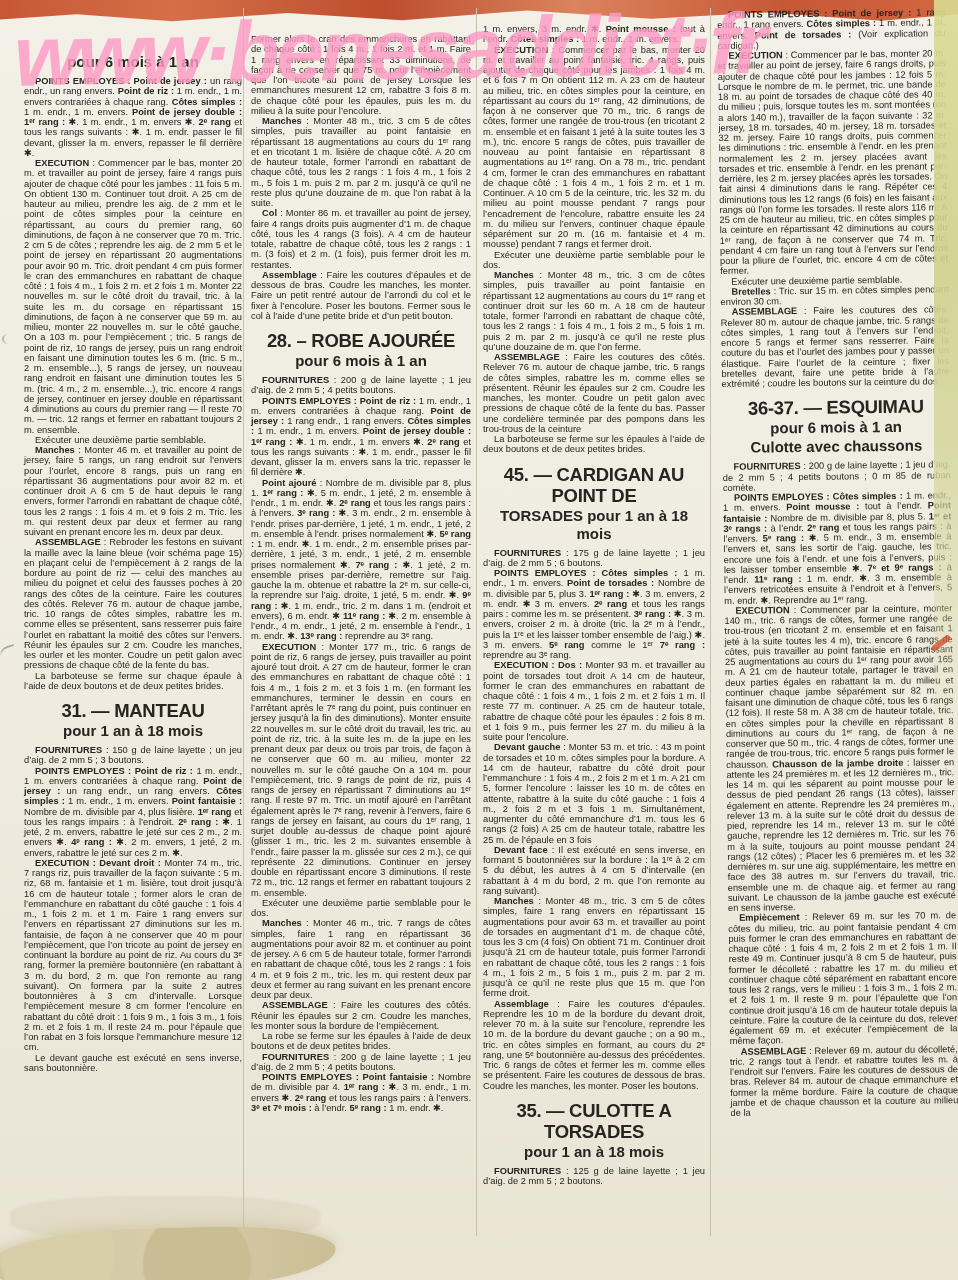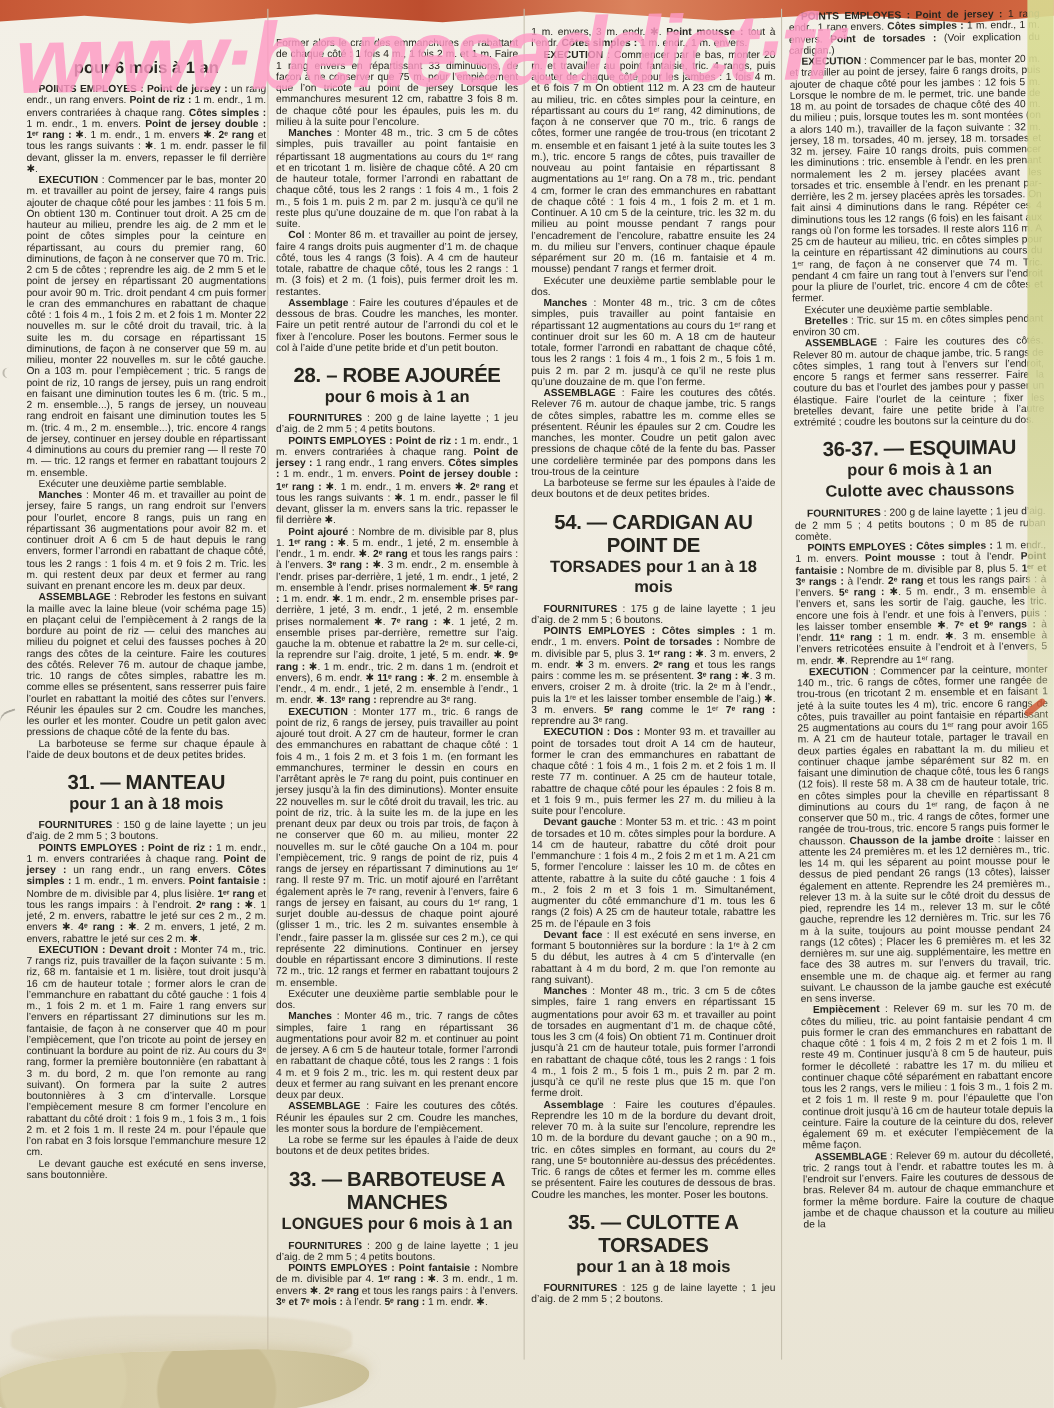--- a/index.html
+++ b/index.html
@@ -111,36 +111,32 @@
       <div class="h-sub">pour 6 mois à 1 an</div>
     </div>
     <p class="para"><b>FOURNITURES</b> : 200 g de laine layette ; 1 jeu d’aig. de 2 mm 5 ; 4 petits boutons.</p>
     <p class="para"><b>POINTS EMPLOYES : Point de riz :</b> 1 m. endr., 1 m. envers contrariées à chaque rang. <b>Point de jersey :</b> 1 rang endr., 1 rang envers. <b>Côtes simples :</b> 1 m. endr., 1 m. envers. <b>Point de jersey double : 1ᵉʳ rang :</b> ✱. 1 m. endr., 1 m. envers ✱. <b>2ᵉ rang</b> et tous les rangs suivants : ✱. 1 m. endr., passer le fil devant, glisser la m. envers sans la tric. repasser le fil derrière ✱.</p>
     <p class="para"><b>Point ajouré</b> : Nombre de m. divisible par 8, plus 1. <b>1ᵉʳ rang :</b> ✱. 5 m. endr., 1 jeté, 2 m. ensemble à l’endr., 1 m. endr. ✱. <b>2ᵉ rang</b> et tous les rangs pairs : à l’envers. <b>3ᵉ rang :</b> ✱. 3 m. endr., 2 m. ensemble à l’endr. prises par-derrière, 1 jeté, 1 m. endr., 1 jeté, 2 m. ensemble à l’endr. prises normalement ✱. <b>5ᵉ rang :</b> 1 m. endr. ✱. 1 m. endr., 2 m. ensemble prises par-derrière, 1 jeté, 3 m. endr., 1 jeté, 2 m. ensemble prises normalement ✱. <b>7ᵉ rang :</b> ✱. 1 jeté, 2 m. ensemble prises par-derrière, remettre sur l’aig. gauche la m. obtenue et rabattre la 2ᵉ m. sur celle-ci, la reprendre sur l’aig. droite, 1 jeté, 5 m. endr. ✱. <b>9ᵉ rang :</b> ✱. 1 m. endr., tric. 2 m. dans 1 m. (endroit et envers), 6 m. endr. ✱ <b>11ᵉ rang :</b> ✱. 2 m. ensemble à l’endr., 4 m. endr., 1 jeté, 2 m. ensemble à l’endr., 1 m. endr. ✱. <b>13ᵉ rang :</b> reprendre au 3ᵉ rang.</p>
     <p class="para"><b>EXECUTION</b> : Monter 177 m., tric. 6 rangs de point de riz, 6 rangs de jersey, puis travailler au point ajouré tout droit. A 27 cm de hauteur, former le cran des emmanchures en rabattant de chaque côté : 1 fois 4 m., 1 fois 2 m. et 3 fois 1 m. (en formant les emmanchures, terminer le dessin en cours en l’arrêtant après le 7ᵉ rang du point, puis continuer en jersey jusqu’à la fin des diminutions). Monter ensuite 22 nouvelles m. sur le côté droit du travail, les tric. au point de riz, tric. à la suite les m. de la jupe en les prenant deux par deux ou trois par trois, de façon à ne conserver que 60 m. au milieu, monter 22 nouvelles m. sur le côté gauche On a 104 m. pour l’empiècement, tric. 9 rangs de point de riz, puis 4 rangs de jersey en répartissant 7 diminutions au 1ᵉʳ rang. Il reste 97 m. Tric. un motif ajouré en l’arrêtant également après le 7ᵉ rang, revenir à l’envers, faire 6 rangs de jersey en faisant, au cours du 1ᵉʳ rang, 1 surjet double au-dessus de chaque point ajouré (glisser 1 m., tric. les 2 m. suivantes ensemble à l’endr., faire passer la m. glissée sur ces 2 m.), ce qui représente 22 diminutions. Continuer en jersey double en répartissant encore 3 diminutions. Il reste 72 m., tric. 12 rangs et fermer en rabattant toujours 2 m. ensemble.</p>
     <p class="para">Exécuter une deuxième partie semblable pour le dos.</p>
     <p class="para"><b>Manches</b> : Monter 46 m., tric. 7 rangs de côtes simples, faire 1 rang en répartissant 36 augmentations pour avoir 82 m. et continuer au point de jersey. A 6 cm 5 de hauteur totale, former l’arrondi en rabattant de chaque côté, tous les 2 rangs : 1 fois 4 m. et 9 fois 2 m., tric. les m. qui restent deux par deux et fermer au rang suivant en les prenant encore deux par deux.</p>
     <p class="para"><b>ASSEMBLAGE</b> : Faire les coutures des côtés. Réunir les épaules sur 2 cm. Coudre les manches, les monter sous la bordure de l’empiècement.</p>
     <p class="para">La robe se ferme sur les épaules à l’aide de deux boutons et de deux petites brides.</p>
-    <div class="heading">
-      <div class="h-main">33. — BARBOTEUSE A MANCHES</div>
-      <div class="h-sub">LONGUES pour 6 mois à 1 an</div>
-    </div>
     <p class="para"><b>FOURNITURES</b> : 200 g de laine layette ; 1 jeu d’aig. de 2 mm 5 ; 4 petits boutons.</p>
     <p class="para"><b>POINTS EMPLOYES : Point fantaisie :</b> Nombre de m. divisible par 4. <b>1ᵉʳ rang :</b> ✱. 3 m. endr., 1 m. envers ✱. <b>2ᵉ rang</b> et tous les rangs pairs : à l’envers. <b>3ᵉ et 7ᵉ mois :</b> à l’endr. <b>5ᵉ rang :</b> 1 m. endr. ✱.</p>
   </div>
 <div class="column col-3">
     <p class="para no-indent">1 m. envers, 3 m. endr. ✱. <b>Point mousse :</b> tout à l’endr. <b>Côtes simples :</b> 1 m. endr., 1 m. envers.</p>
     <p class="para"><b>EXECUTION</b> : Commencer par le bas, monter 20 m. et travailler au point fantaisie, tric. 4 rangs, puis ajouter de chaque côté pour les jambes : 1 fois 4 m. et 6 fois 7 m On obtient 112 m. A 23 cm de hauteur au milieu, tric. en côtes simples pour la ceinture, en répartissant au cours du 1ᵉʳ rang, 42 diminutions, de façon à ne conserver que 70 m., tric. 6 rangs de côtes, former une rangée de trou-trous (en tricotant 2 m. ensemble et en faisant 1 jeté à la suite toutes les 3 m.), tric. encore 5 rangs de côtes, puis travailler de nouveau au point fantaisie en répartissant 8 augmentations au 1ᵉʳ rang. On a 78 m., tric. pendant 4 cm, former le cran des emmanchures en rabattant de chaque côté : 1 fois 4 m., 1 fois 2 m. et 1 m. Continuer. A 10 cm 5 de la ceinture, tric. les 32 m. du milieu au point mousse pendant 7 rangs pour l’encadrement de l’encolure, rabattre ensuite les 24 m. du milieu sur l’envers, continuer chaque épaule séparément sur 20 m. (16 m. fantaisie et 4 m. mousse) pendant 7 rangs et fermer droit.</p>
     <p class="para">Exécuter une deuxième partie semblable pour le dos.</p>
     <p class="para"><b>Manches</b> : Monter 48 m., tric. 3 cm de côtes simples, puis travailler au point fantaisie en répartissant 12 augmentations au cours du 1ᵉʳ rang et continuer droit sur les 60 m. A 18 cm de hauteur totale, former l’arrondi en rabattant de chaque côté, tous les 2 rangs : 1 fois 4 m., 1 fois 2 m., 5 fois 1 m. puis 2 m. par 2 m. jusqu’à ce qu’il ne reste plus qu’une douzaine de m. que l’on ferme.</p>
     <p class="para"><b>ASSEMBLAGE</b> : Faire les coutures des côtés. Relever 76 m. autour de chaque jambe, tric. 5 rangs de côtes simples, rabattre les m. comme elles se présentent. Réunir les épaules sur 2 cm. Coudre les manches, les monter. Coudre un petit galon avec pressions de chaque côté de la fente du bas. Passer une cordelière terminée par des pompons dans les trou-trous de la ceinture</p>
     <p class="para">La barboteuse se ferme sur les épaules à l’aide de deux boutons et de deux petites brides.</p>
     <div class="heading">
-      <div class="h-main">54. — CARDIGAN AU POINT DE</div>
+      <div class="h-main">45. — CARDIGAN AU POINT DE</div>
       <div class="h-sub">TORSADES pour 1 an à 18 mois</div>
     </div>
     <p class="para"><b>FOURNITURES</b> : 175 g de laine layette ; 1 jeu d’aig. de 2 mm 5 ; 6 boutons.</p>
     <p class="para"><b>POINTS EMPLOYES : Côtes simples :</b> 1 m. endr., 1 m. envers. <b>Point de torsades :</b> Nombre de m. divisible par 5, plus 3. <b>1ᵉʳ rang :</b> ✱. 3 m. envers, 2 m. endr. ✱ 3 m. envers. <b>2ᵉ rang</b> et tous les rangs pairs : comme les m. se présentent. <b>3ᵉ rang :</b> ✱. 3 m. envers, croiser 2 m. à droite (tric. la 2ᵉ m à l’endr., puis la 1ʳᵉ et les laisser tomber ensemble de l’aig.) ✱. 3 m. envers. <b>5ᵉ rang</b> comme le 1ᵉʳ <b>7ᵉ rang :</b> reprendre au 3ᵉ rang.</p>
     <p class="para"><b>EXECUTION : Dos :</b> Monter 93 m. et travailler au point de torsades tout droit A 14 cm de hauteur, former le cran des emmanchures en rabattant de chaque côté : 1 fois 4 m., 1 fois 2 m. et 2 fois 1 m. Il reste 77 m. continuer. A 25 cm de hauteur totale, rabattre de chaque côté pour les épaules : 2 fois 8 m. et 1 fois 9 m., puis fermer les 27 m. du milieu à la suite pour l’encolure.</p>
     <p class="para"><b>Devant gauche</b> : Monter 53 m. et tric. : 43 m point de torsades et 10 m. côtes simples pour la bordure. A 14 cm de hauteur, rabattre du côté droit pour l’emmanchure : 1 fois 4 m., 2 fois 2 m et 1 m. A 21 cm 5, former l’encolure : laisser les 10 m. de côtes en attente, rabattre à la suite du côté gauche : 1 fois 4 m., 2 fois 2 m et 3 fois 1 m. Simultanément, augmenter du côté emmanchure d’1 m. tous les 6 rangs (2 fois) A 25 cm de hauteur totale, rabattre les 25 m. de l’épaule en 3 fois</p>
     <p class="para"><b>Devant face</b> : Il est exécuté en sens inverse, en formant 5 boutonnières sur la bordure : la 1ʳᵉ à 2 cm 5 du début, les autres à 4 cm 5 d’intervalle (en rabattant à 4 m du bord, 2 m. que l’on remonte au rang suivant).</p>
     <p class="para"><b>Manches</b> : Monter 48 m., tric. 3 cm 5 de côtes simples, faire 1 rang envers en répartissant 15 augmentations pour avoir 63 m. et travailler au point de torsades en augmentant d’1 m. de chaque côté, tous les 3 cm (4 fois) On obtient 71 m. Continuer droit jusqu’à 21 cm de hauteur totale, puis former l’arrondi en rabattant de chaque côté, tous les 2 rangs : 1 fois 4 m., 1 fois 2 m., 5 fois 1 m., puis 2 m. par 2 m. jusqu’à ce qu’il ne reste plus que 15 m. que l’on ferme droit.</p>
     <p class="para"><b>Assemblage</b> : Faire les coutures d’épaules. Reprendre les 10 m de la bordure du devant droit, relever 70 m. à la suite sur l’encolure, reprendre les 10 m. de la bordure du devant gauche ; on a 90 m., tric. en côtes simples en formant, au cours du 2ᵉ rang, une 5ᵉ boutonnière au-dessus des précédentes. Tric. 6 rangs de côtes et fermer les m. comme elles se présentent. Faire les coutures de dessous de bras. Coudre les manches, les monter. Poser les boutons.</p>
     <div class="heading">

